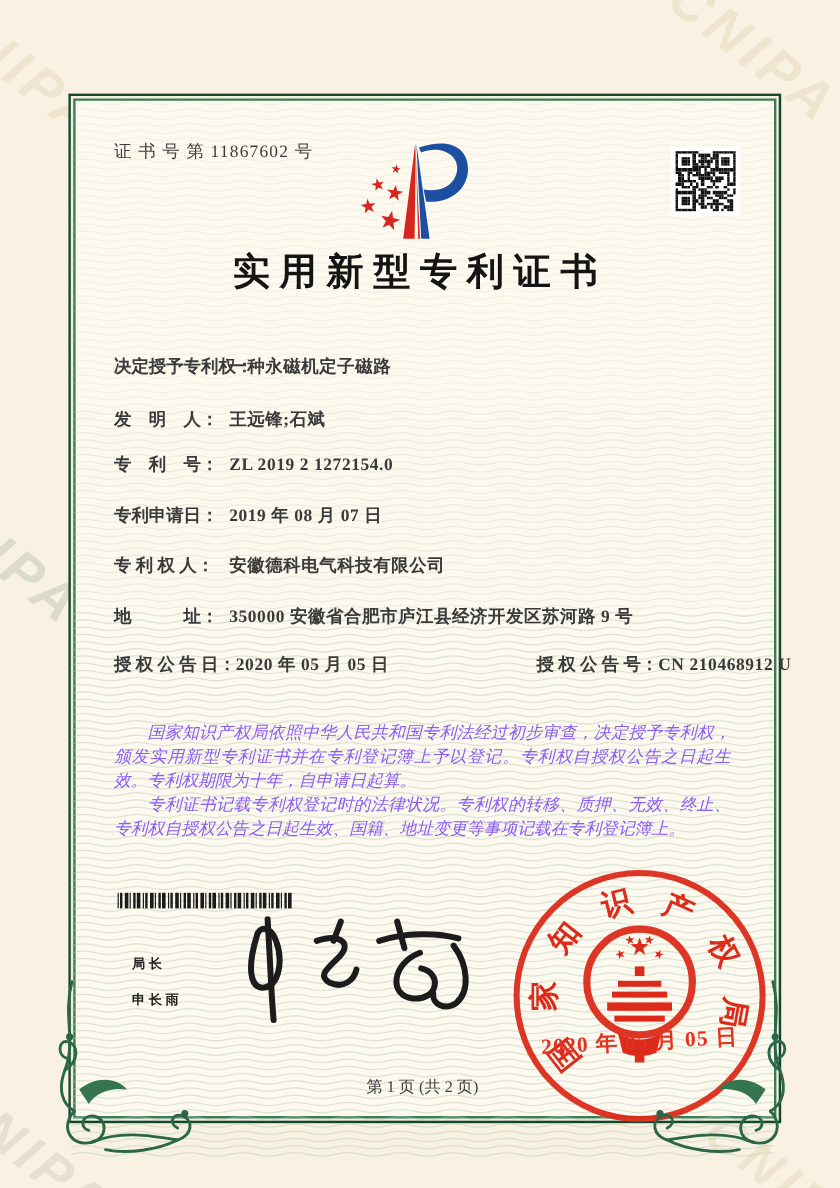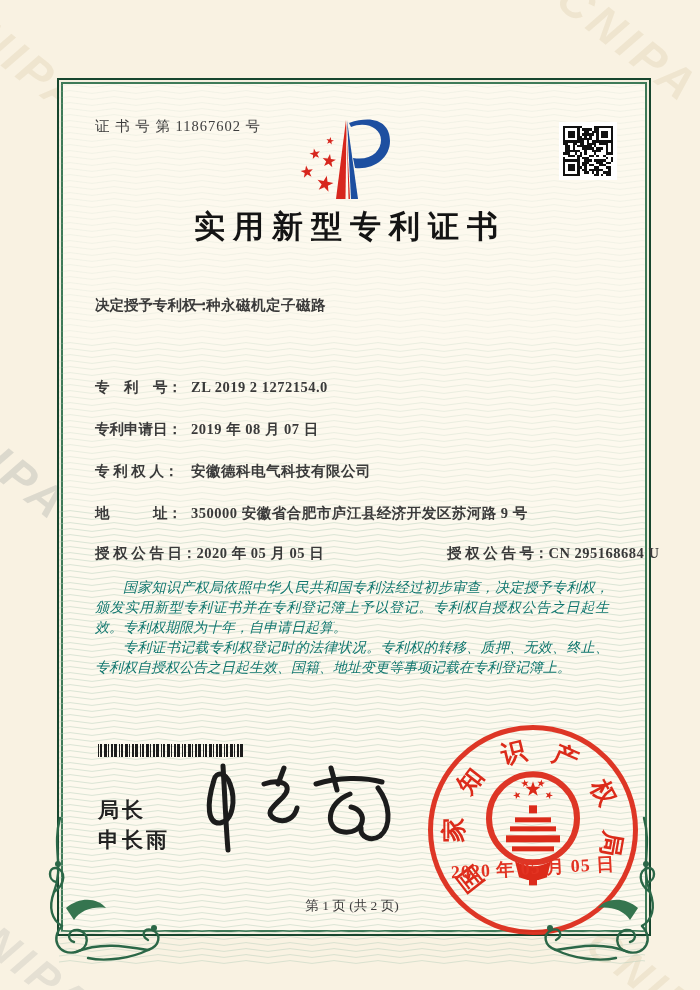--- a/index.html
+++ b/index.html
@@ -24,27 +24,27 @@
   .qr-grid{display:grid;grid-template-columns:repeat(21,1fr);width:100%;height:100%;}
   .qr-grid i{display:block;}
   .qr-grid i.on{background:#111;}
   .title{position:absolute;left:0;top:206px;width:700px;text-align:center;
          font-size:31px;font-weight:700;color:#141414;letter-spacing:8px;}
   .row{position:absolute;left:95px;font-size:14.5px;font-weight:700;color:#3a3a3a;
        white-space:nowrap;}
   .row .lbl{display:inline-block;width:96px;}
   .row .val{letter-spacing:.5px;}
   .grant2{position:absolute;left:352px;top:0;}
-  .paras{position:absolute;left:95px;top:578px;width:514px;font-size:14px;
-         line-height:20px;color:#0f766e;font-style:italic;text-align:justify;}
+  .paras{position:absolute;left:95px;top:602px;width:514px;font-size:14px;
+         line-height:20px;color:#8b5cf6;font-style:italic;text-align:justify;}
   .paras p{margin:0;text-indent:2em;}
   .barcode{position:absolute;left:98px;top:744px;height:13px;display:flex;}
   .barcode i{display:block;height:100%;}
-  .signer{position:absolute;left:98px;font-family:"Liberation Sans","DejaVu Sans",sans-serif;
-          font-weight:600;font-size:21px;color:#222;letter-spacing:3px;}
+  .signer{position:absolute;left:110px;font-family:"Liberation Sans","DejaVu Sans",sans-serif;
+          font-weight:600;font-size:11px;color:#222;letter-spacing:3px;}
   .signature{position:absolute;left:198px;top:758px;}
   .seal{position:absolute;left:428px;top:725px;width:210px;height:210px;z-index:6;}
   .seal-ring{position:absolute;inset:0;border:5px solid #dc2b1a;border-radius:50%;
              opacity:.95;}
   .seal-char{position:absolute;left:50%;top:50%;font-size:25px;font-weight:700;
              color:#dc2b1a;font-family:"Liberation Sans","DejaVu Sans",sans-serif;}
   .seal-emblem{position:absolute;left:50%;top:50%;transform:translate(-50%,-53%);}
   .seal-date{position:absolute;left:0;top:131px;width:210px;text-align:center;
              font-size:18px;font-weight:700;color:#e23322;letter-spacing:1px;
              transform:rotate(-3deg);white-space:nowrap;}
@@ -682,36 +682,39 @@
           <i class="on"></i>
           <i></i>
         </div>
     </div>
 
     <div class="title">实用新型专利证书</div>
 
     <div class="row" style="top:296px">
       <span class="lbl">决定授予专利权：</span><span class="val">一种永磁机定子磁路</span>
     </div>
+    <div class="row" style="top:340px">
+      <span class="lbl">发　明　人：</span><span class="val">王远锋;石斌</span>
+    </div>
     <div class="row" style="top:378px">
       <span class="lbl">专　利　号：</span><span class="val">ZL 2019 2 1272154.0</span>
     </div>
     <div class="row" style="top:420px">
       <span class="lbl">专利申请日：</span><span class="val">2019 年 08 月 07 日</span>
     </div>
     <div class="row" style="top:462px">
       <span class="lbl">专 利 权 人：</span><span class="val">安徽德科电气科技有限公司</span>
     </div>
     <div class="row" style="top:504px">
       <span class="lbl">地　　　址：</span><span class="val">350000 安徽省合肥市庐江县经济开发区苏河路 9 号</span>
     </div>
     <div class="row" style="top:544px">
       <span>授 权 公 告 日：</span><span class="val">2020 年 05 月 05 日</span>
       <span class="grant2">
-        <span>授 权 公 告 号：</span><span class="val">CN 295168684 U</span>
+        <span>授 权 公 告 号：</span><span class="val">CN 210468912 U</span>
       </span>
     </div>
 
     <div class="paras">
       <p>国家知识产权局依照中华人民共和国专利法经过初步审查，决定授予专利权，颁发实用新型专利证书并在专利登记簿上予以登记。专利权自授权公告之日起生效。专利权期限为十年，自申请日起算。</p>
       <p>专利证书记载专利权登记时的法律状况。专利权的转移、质押、无效、终止、专利权自授权公告之日起生效、国籍、地址变更等事项记载在专利登记簿上。</p>
     </div>
 
     <div class="barcode" id="barcode">
         <i style="width:1px;background:#1c1c1c;margin-right:1px"></i>

